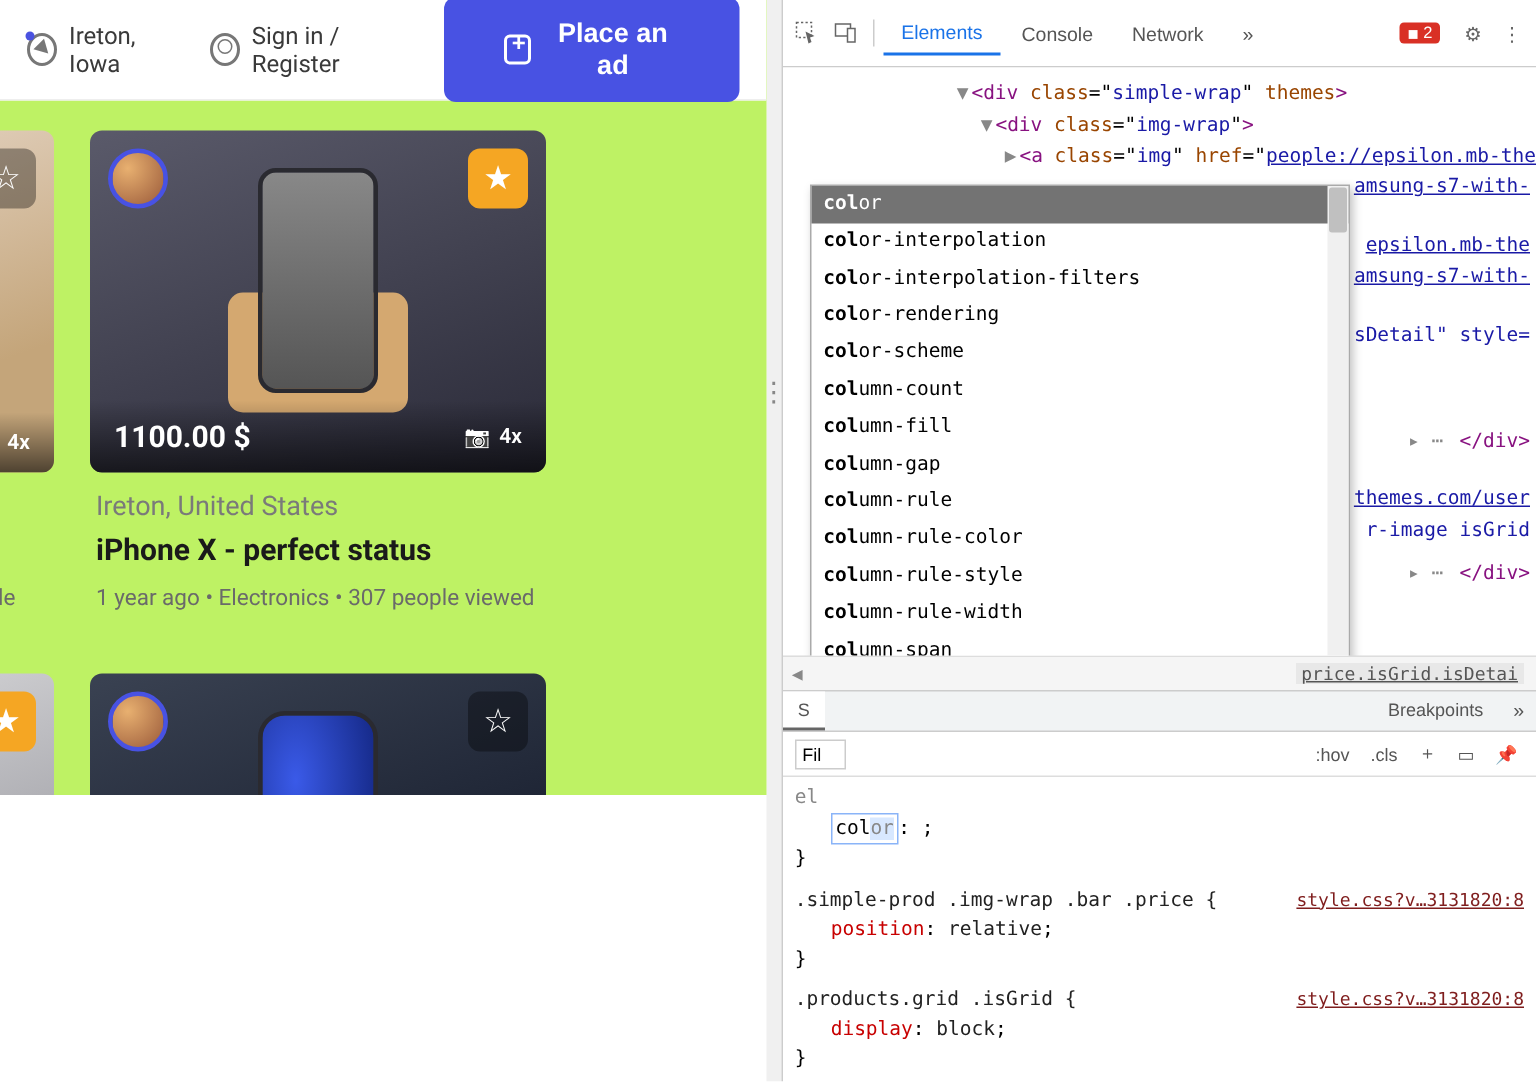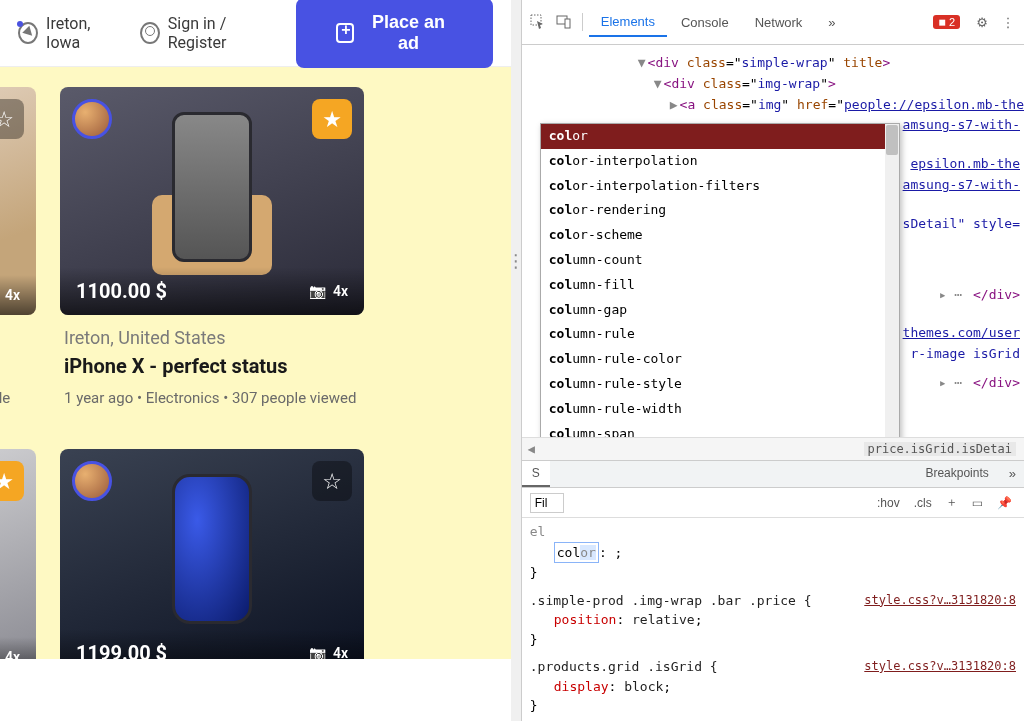--- a/index.html
+++ b/index.html
@@ -1,17 +1,17 @@
 <!DOCTYPE html>
 <html><head>
 <meta charset="utf-8">
 <style>
 * { box-sizing: border-box; margin: 0; padding: 0; }
 body { font-family: -apple-system, BlinkMacSystemFont, "Segoe UI", Roboto, sans-serif; width: 1024px; height: 721px; overflow: hidden; background: #fff; display: flex; }
-.left-pane { width: 521px; height: 659px; background: #fef9c3; overflow: hidden; position: relative; }
+.left-pane { width: 521px; height: 530px; background: #bef264; overflow: hidden; position: relative; }
 .topbar { background: #fff; height: 67px; display: flex; align-items: center; justify-content: flex-end; gap: 20px; padding: 0 18px; border-bottom: 1px solid #eee; }
 .location { display: flex; align-items: center; gap: 8px; color: #3a3a3a; font-size: 16px; }
 .loc-icon { width: 22px; height: 22px; border: 2px solid #777; border-radius: 50%; position: relative; }
 .loc-icon::before { content: ""; position: absolute; width: 6px; height: 6px; background: #4a52e0; border-radius: 50%; top: -3px; left: -3px; }
 .loc-icon::after { content: ""; position: absolute; width: 0; height: 0; border-left: 5px solid transparent; border-right: 5px solid transparent; border-top: 9px solid #777; top: 4px; left: 4px; transform: rotate(-45deg); }
 .signin { display: flex; align-items: center; gap: 8px; color: #3a3a3a; font-size: 16px; }
 .user-circle { width: 22px; height: 22px; border: 2px solid #777; border-radius: 50%; display: flex; align-items: center; justify-content: center; }
 .user-circle::after { content: ""; width: 8px; height: 8px; border: 1.5px solid #777; border-radius: 50%; position: relative; top: -2px; }
 .place-ad { background: #4852e3; color: #fff; border: none; border-radius: 8px; padding: 14px 40px; font-size: 18px; font-weight: 600; display: flex; align-items: center; gap: 10px; cursor: pointer; }
 .plus-box { width: 20px; height: 20px; border: 2px solid #fff; border-radius: 4px; position: relative; }
@@ -57,27 +57,27 @@
 .indent3 { padding-left: 140px; }
 .tag-angle { color: #881280; }
 .tag-name { color: #881280; }
 .attr-name { color: #994500; }
 .attr-val { color: #1a1aa6; }
 .attr-link { color: #1a1aa6; text-decoration: underline; }
 .tri { color: #888; margin-right: 2px; display: inline-block; }
 .ellips { color: #888; margin: 0 3px; }
 .autocomplete { position: absolute; top: 78px; left: 18px; width: 360px; background: #fff; border: 1px solid #aaa; box-shadow: 2px 2px 6px rgba(0,0,0,0.25); z-index: 10; font-family: Menlo, Consolas, monospace; font-size: 13px; }
 .ac-item { padding: 2px 8px; white-space: nowrap; }
-.ac-item.sel { background: #7f1d1d; color: #fff; }
+.ac-item.sel { background: #737373; color: #fff; }
 .ac-item b { font-weight: 700; }
 .ac-scroll { position: absolute; right: 0; top: 0; bottom: 0; width: 14px; background: #f0f0f0; }
 .ac-thumb { position: absolute; right: 1px; top: 1px; width: 12px; height: 30px; background: #c0c0c0; border-radius: 2px; }
 .crumb-bar { border-top: 1px solid #ddd; padding: 4px 8px; font-family: Menlo, Consolas, monospace; font-size: 12px; color: #555; background: #f5f5f5; position: relative; }
 .crumb-arrow { position: absolute; left: 6px; top: 4px; color: #888; }
-.crumb-txt { margin-left: 20px; }
+.crumb-txt { margin-left: 20px; text-decoration: underline; }
 .styles-tabs { display: flex; border-top: 1px solid #ccc; border-bottom: 1px solid #ccc; background: #f1f3f4; height: 28px; align-items: stretch; }
 .st-tab { padding: 5px 10px; font-size: 12px; color: #555; cursor: pointer; }
 .st-tab.active { background: #fff; border-bottom: 2px solid #666; }
 .st-more { margin-left: 2px; padding: 5px 8px; color: #555; }
 .styles-tools { border-bottom: 1px solid #ddd; display: flex; align-items: center; padding: 4px 8px; gap: 6px; font-size: 12px; color: #555; }
 .filter-input { flex: 0 0 30px; border: 1px solid #ccc; padding: 2px 4px; font-size: 12px; width: 34px; }
 .tool-spacer { flex: 1; }
 .tool-btn { color: #555; cursor: pointer; padding: 2px 4px; }
 .styles-body { flex: 1; overflow: hidden; font-family: Menlo, Consolas, monospace; font-size: 13px; line-height: 1.5; padding: 4px 8px; background: #fff; position: relative; }
 .css-rule { margin-bottom: 8px; }
@@ -214,21 +214,21 @@
     <span class="dt-tab">Network</span>
     <span class="dt-tab">»</span>
     <span class="dt-badge">
         <span>2</span>
       </span>
     <span class="dt-icon" style="margin-left:8px;">⚙</span>
     <span class="dt-icon">⋮</span>
   </div>
 
   <div class="elements-panel">
-    <div class="dom-line indent1"><span class="tri">▼</span><span class="tag-angle">&lt;</span><span class="tag-name">div</span> <span class="attr-name">class</span>="<span class="attr-val">simple-wrap</span>" <span class="attr-name">title</span><span class="tag-angle">&gt;</span></div>
+    <div class="dom-line indent1"><span class="tri">▼</span><span class="tag-angle">&lt;</span><span class="tag-name">div</span> <span class="attr-name">class</span>="<span class="attr-val">simple-wrap</span>" <span class="attr-name">themes</span><span class="tag-angle">&gt;</span></div>
     <div class="dom-line indent2"><span class="tri">▼</span><span class="tag-angle">&lt;</span><span class="tag-name">div</span> <span class="attr-name">class</span>="<span class="attr-val">img-wrap</span>"<span class="tag-angle">&gt;</span></div>
     <div class="dom-line indent3"><span class="tri">▶</span><span class="tag-angle">&lt;</span><span class="tag-name">a</span> <span class="attr-name">class</span>="<span class="attr-val">img</span>" <span class="attr-name">href</span>="<span class="attr-link">people://epsilon.mb-the</span></div>
     <div class="dom-line" style="text-align:right; padding-right:4px;"><span class="attr-link">amsung-s7-with-</span></div>
     <div style="height:18px;"></div>
     <div class="dom-line" style="text-align:right; padding-right:4px;"><span class="attr-link">epsilon.mb-the</span></div>
     <div class="dom-line" style="text-align:right; padding-right:4px;"><span class="attr-link">amsung-s7-with-</span></div>
     <div style="height:18px;"></div>
     <div class="dom-line" style="text-align:right; padding-right:4px;"><span class="attr-val">sDetail" style=</span></div>
     <div style="height:50px;"></div>
     <div class="dom-line" style="text-align:right; padding-right:4px;"><span class="ellips">▸ ⋯</span> <span class="tag-angle">&lt;/div&gt;</span></div>

